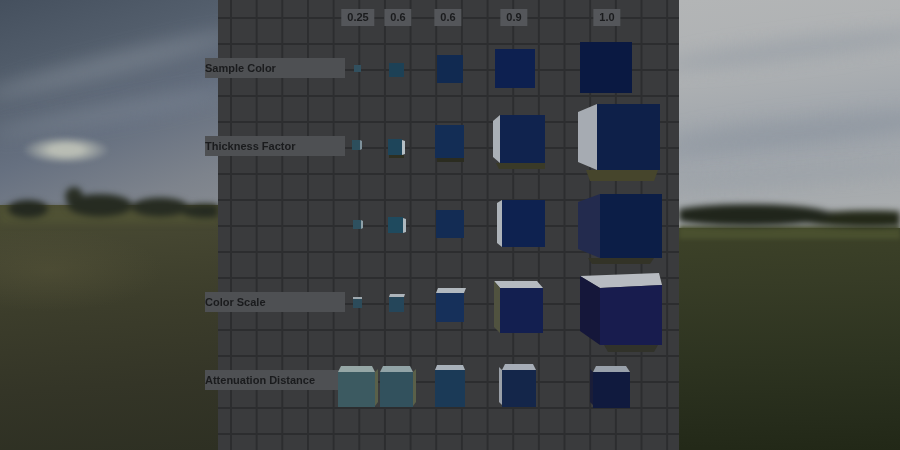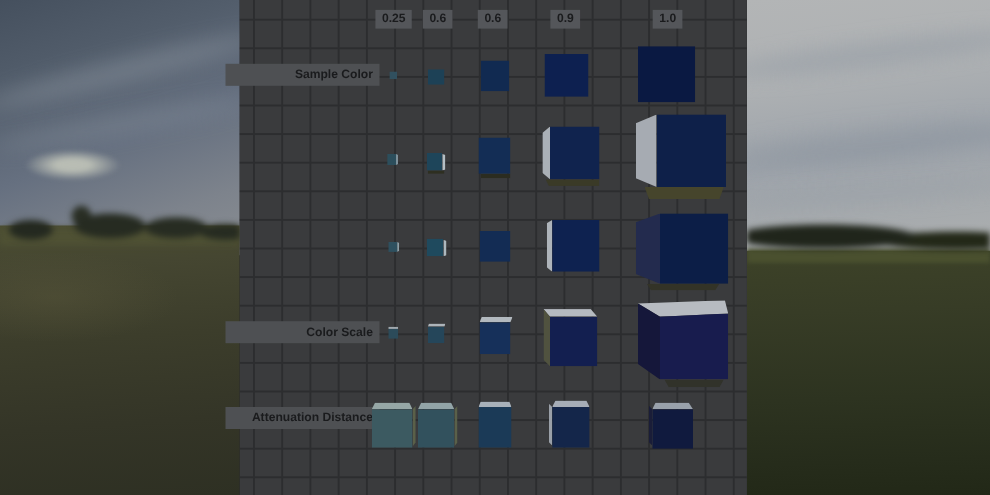--- a/index.html
+++ b/index.html
@@ -58,21 +58,21 @@
     background-size:25.67px 100%, 100% 26px;
     background-position:12px 0, 0 17px;}
 
   .col-badge{
     top:9px;height:17px;line-height:17px;transform:translateX(-50%);
     background:var(--badge-bg,#54565a);color:var(--badge-text,#1a1b1d);
     font-size:11px;font-weight:bold;padding:0 6px;white-space:nowrap;}
   .cb0{left:140px;} .cb1{left:180px;} .cb2{left:230px;} .cb3{left:296px;} .cb4{left:389px;}
 
   .row-badge{
-    left:-13px;width:134px;height:20px;line-height:20px;text-align:right;padding-right:6px;
+    left:-13px;width:134px;height:20px;line-height:20px;text-align:left;padding-right:6px;
     background:var(--row-badge-bg,#4e5053);color:var(--badge-text,#1a1b1d);
     font-size:11px;font-weight:bold;white-space:nowrap;}
   .rb0{top:58px;} .rb1{top:136px;} .rb2{top:214px;} .rb3{top:292px;} .rb4{top:370px;}
 
   .face{position:absolute;}
 </style>
 </head>
 <body>
 
 <div class="stage">
@@ -101,20 +101,21 @@
   <div class="abs panel">
     <div class="abs grid"></div>
 
     <div class="abs col-badge cb0">0.25</div>
     <div class="abs col-badge cb1">0.6</div>
     <div class="abs col-badge cb2">0.6</div>
     <div class="abs col-badge cb3">0.9</div>
     <div class="abs col-badge cb4">1.0</div>
 
     <div class="abs row-badge rb0">Sample Color</div>
+    <div class="abs row-badge rb1">Thickness Factor</div>
     <div class="abs row-badge rb3">Color Scale</div>
     <div class="abs row-badge rb4">Attenuation Distance</div>
   </div>
 
   <div class="abs" id="cubes" style="left:0;top:0;width:900px;height:450px;">
       <div class="face" style="left: 354px; top: 65px; width: 7px; height: 7px; background: rgb(49, 80, 95); clip-path: polygon(0px 0px, 7px 0px, 7px 7px, 0px 7px);"></div>
       <div class="face" style="left: 389px; top: 63px; width: 15px; height: 14px; background: rgb(29, 65, 86); clip-path: polygon(0px 0px, 15px 0px, 15px 14px, 0px 14px);"></div>
       <div class="face" style="left: 437px; top: 55px; width: 26px; height: 28px; background: rgb(17, 42, 81); clip-path: polygon(0px 0px, 26px 0px, 26px 28px, 0px 28px);"></div>
       <div class="face" style="left: 495px; top: 49px; width: 40px; height: 39px; background: rgb(13, 32, 80); clip-path: polygon(0px 0px, 40px 0px, 40px 39px, 0px 39px);"></div>
       <div class="face" style="left: 580px; top: 42px; width: 52px; height: 51px; background: rgb(10, 25, 66); clip-path: polygon(0px 0px, 52px 0px, 52px 51px, 0px 51px);"></div>

